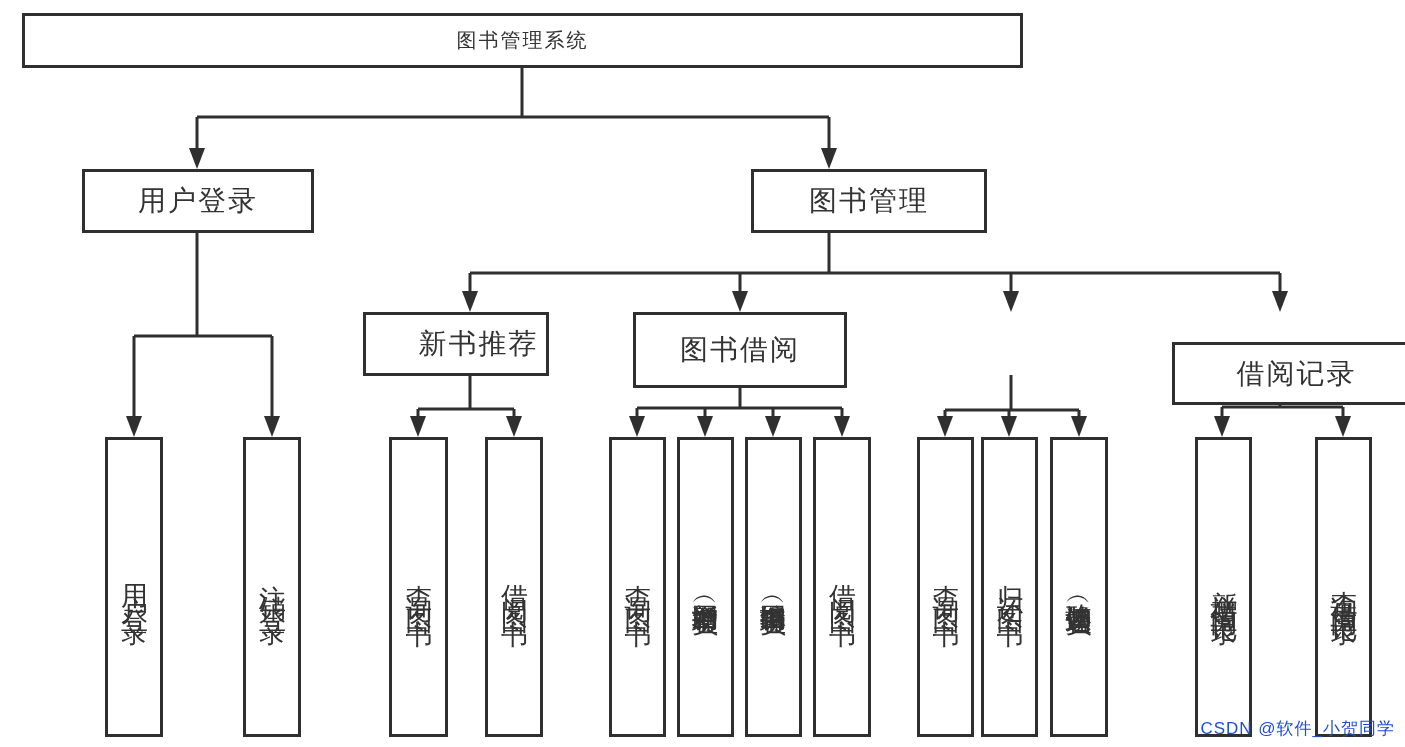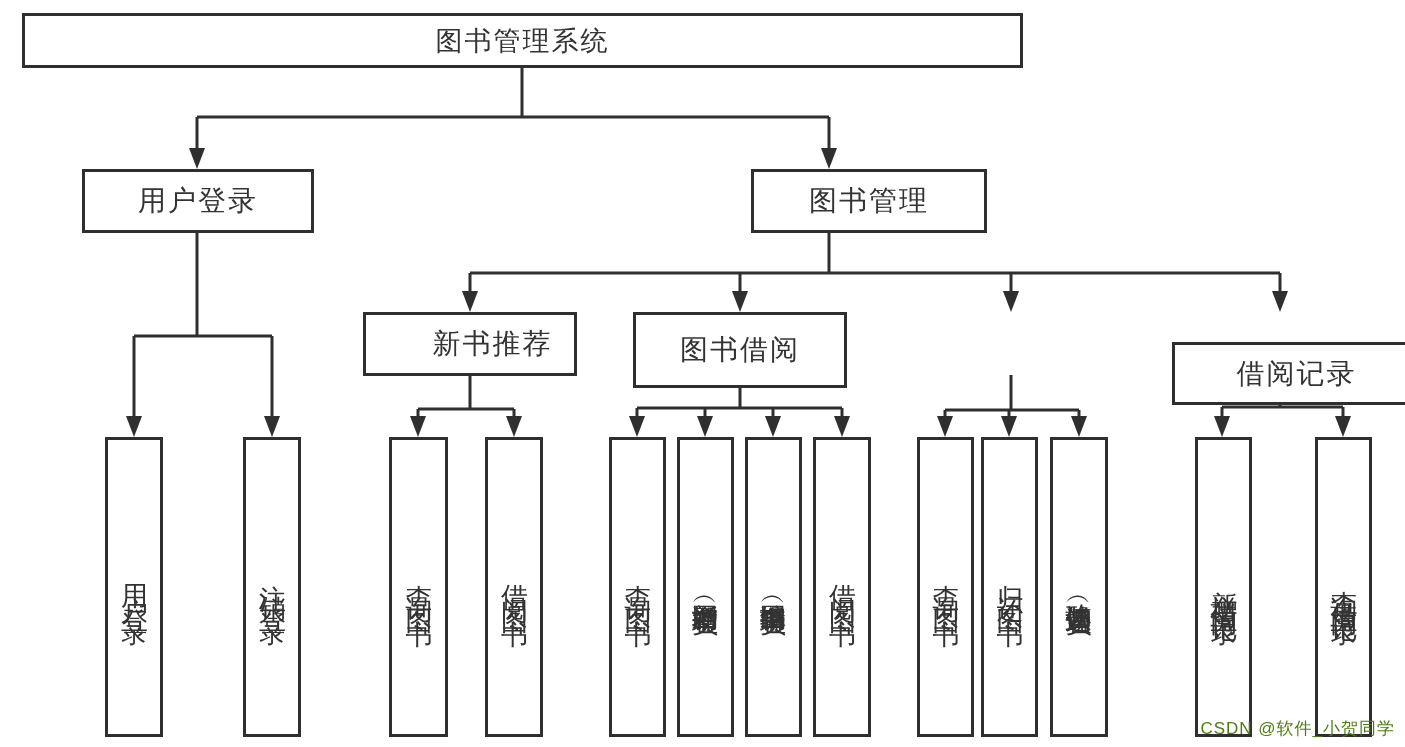--- a/index.html
+++ b/index.html
@@ -24,36 +24,36 @@
     display: flex;
     align-items: center;
     justify-content: center;
     color: #333333;
   }
   .node.h span {
     font-size: 28px;
     letter-spacing: 2px;
     white-space: nowrap;
   }
-  .node.root span { font-size: 27px; }
+  .node.root span { font-size: 20px; }
   .node.v span {
     writing-mode: vertical-rl;
     text-orientation: mixed;
     font-size: 27px;
     line-height: 1;
   }
   .node.v4 span { letter-spacing: 12px; }
   .node.v6 span { letter-spacing: 6px; }
   .node.v9 span { letter-spacing: 1px; font-size: 26px; }
   .watermark {
     position: absolute;
     right: 10px;
     bottom: 7px;
     font-size: 17px;
-    color: #4d7c0f;
+    color: #1d4ed8;
     letter-spacing: 1px;
     white-space: nowrap;
   }
 </style>
 </head>
 <body>
 
 <div class="canvas">
 
   <svg class="connectors" viewBox="0 0 1405 747" xmlns="http://www.w3.org/2000/svg">
@@ -126,21 +126,21 @@
     <span>图书管理系统</span>
   </div>
 
   <div class="node h" style="left:82px; top:169px; width:232px; height:64px;">
     <span>用户登录</span>
   </div>
   <div class="node h" style="left:711px; top:169px; width:236px; height:64px;margin-left:40px;">
     <span>图书管理</span>
   </div>
 
-  <div class="node h" style="left:363px; top:312px; width:214px; height:64px;padding-left:45px;">
+  <div class="node h" style="left:363px; top:312px; width:186px; height:64px;padding-left:45px;">
     <span>新书推荐</span>
   </div>
   <div class="node h" style="left:633px; top:312px; width:214px; height:76px;">
     <span>图书借阅</span>
   </div>
   <div class="node h" style="left:1172px; top:312px; width:249px; height:63px;margin-top:30px;">
     <span>借阅记录</span>
   </div>
 
   <div class="node v v4" style="left:105px; top:437px; width:58px; height:300px;">

